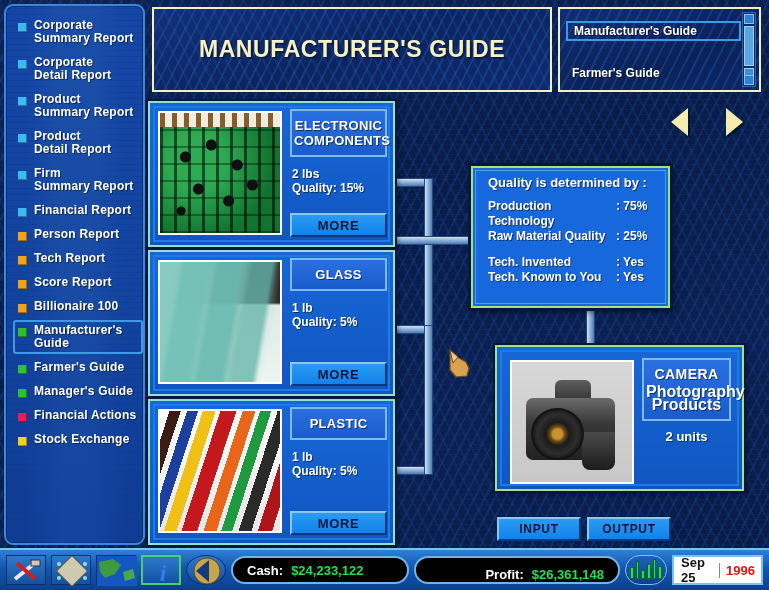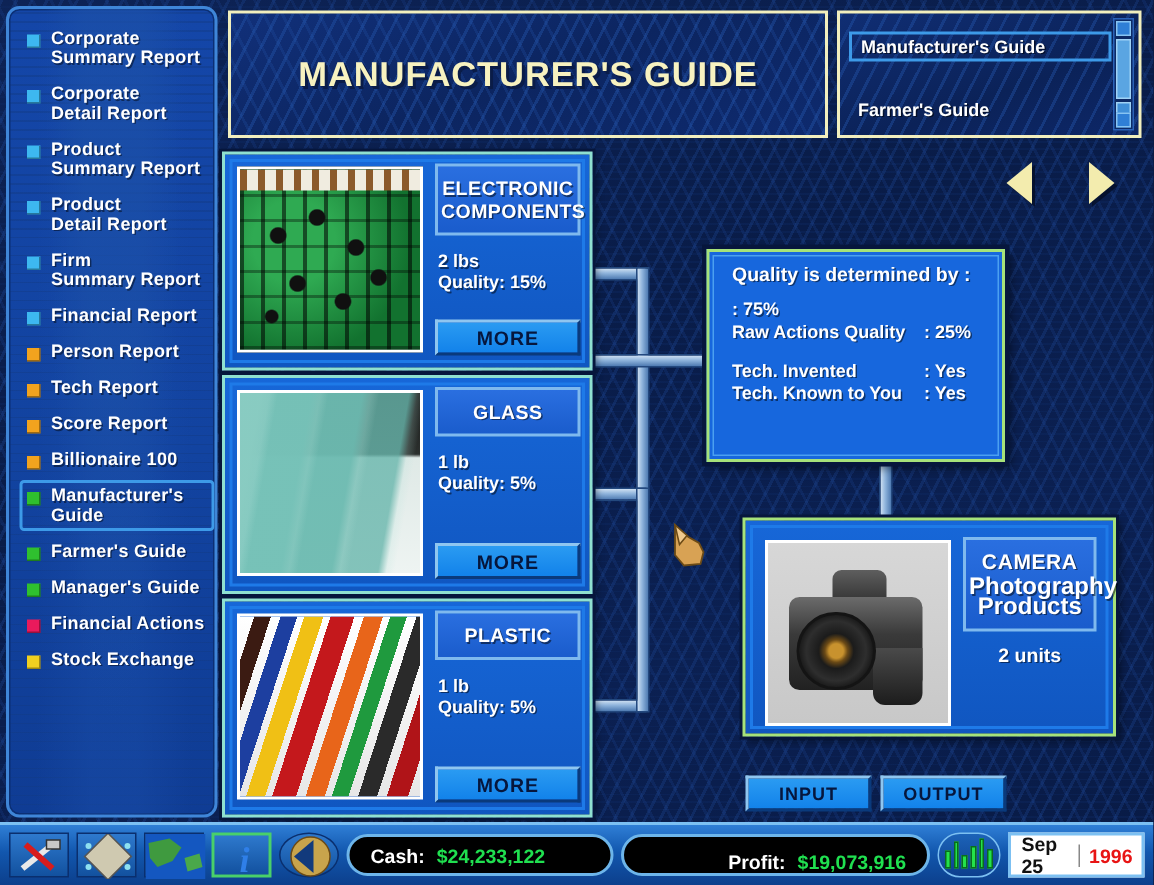--- a/index.html
+++ b/index.html
@@ -389,24 +389,25 @@
           </div>
           <div class="more-btn">MORE</div>
         </div>
       </div>
     </div>
 
   <div id="quality-panel">
     <div class="qinner">
       <div class="q-title">Quality is determined by :</div>
       <div class="q-row">
+          <span class="k">Production Technology</span>
           <span>: 75%</span>
         </div>
       <div class="q-row">
-          <span class="k">Raw Actions Quality</span>
+          <span class="k">Raw Material Quality</span>
           <span>: 25%</span>
         </div>
       <div class="q-gap"></div>
       <div class="q-row">
           <span class="k">Tech. Invented</span>
           <span>: Yes</span>
         </div>
       <div class="q-row">
           <span class="k">Tech. Known to You</span>
           <span>: Yes</span>
@@ -477,21 +478,21 @@
           <path d="M22 4 L22 26 L9 15 Z" fill="#123a7c"></path>
         </svg>
     </div>
 
     <div class="money-pill" id="cash-pill">
       <span class="money-label">Cash:</span>
       <span class="money-value">$24,233,122</span>
     </div>
     <div class="money-pill" id="profit-pill">
       <span class="money-label">Profit:</span>
-      <span class="money-value">$19,073,916</span>
+      <span class="money-value">$26,361,148</span>
     </div>
     <div id="chart-icon">
       <i style="height:12px"></i>
         <i style="height:18px"></i>
         <i style="height:9px"></i>
         <i style="height:15px"></i>
         <i style="height:20px"></i>
         <i style="height:13px"></i>
     </div>
     <div id="date-pill">

